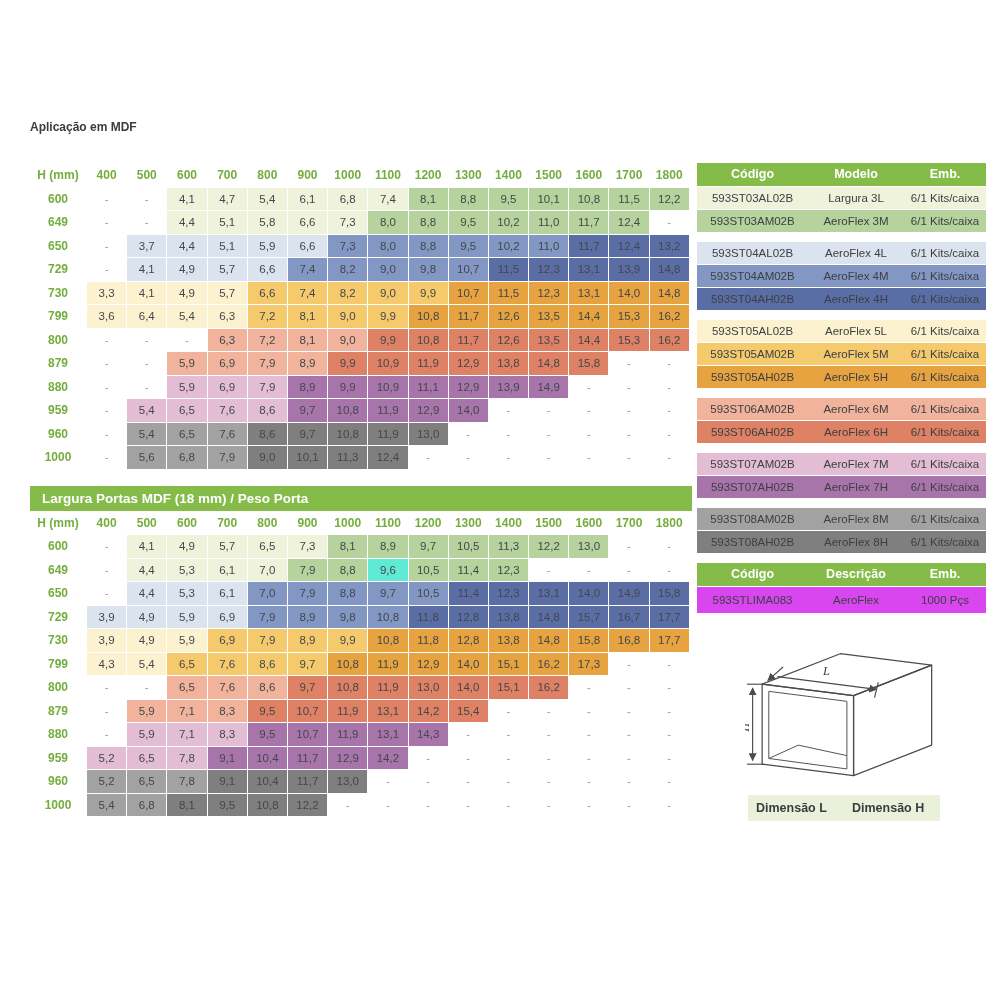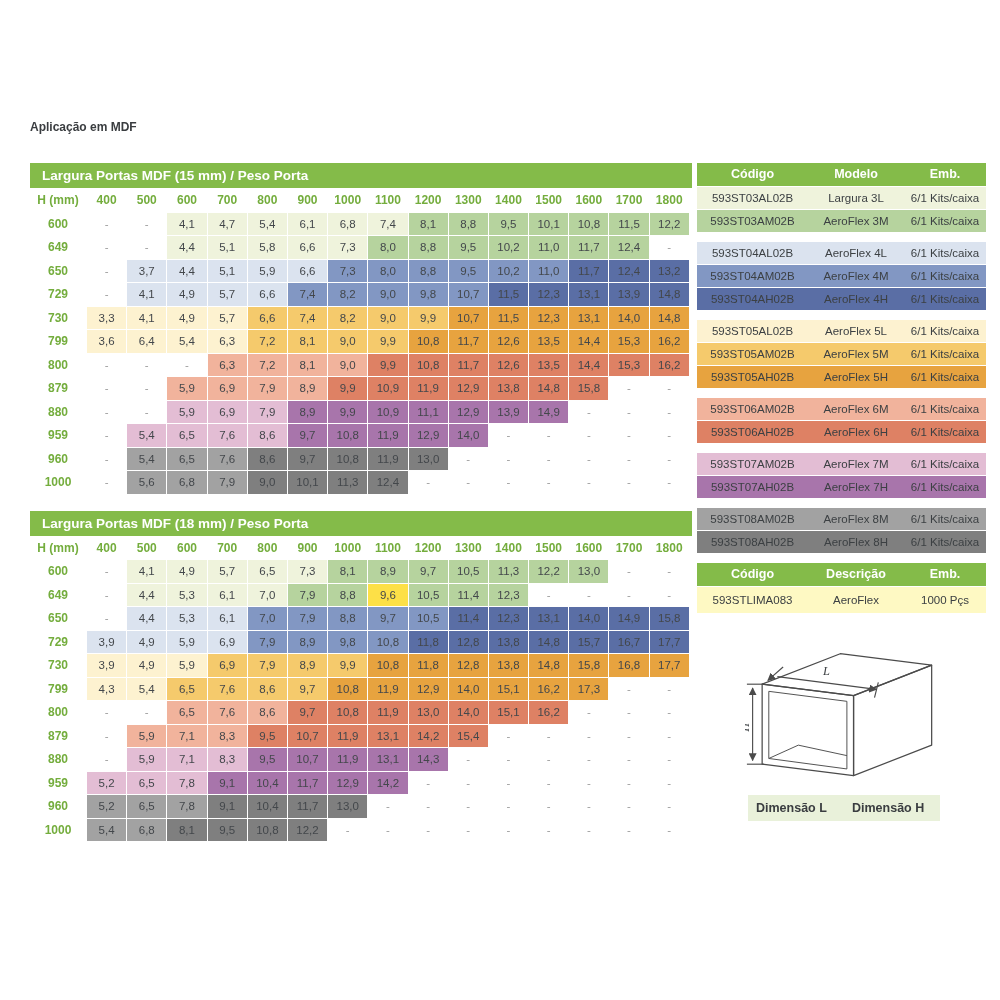--- a/index.html
+++ b/index.html
@@ -20,21 +20,21 @@
   .gap17{height:17px;}
 
   
   .right-col{position:absolute;left:697px;top:163px;width:289px;}
   .m-header{display:grid;grid-template-columns:111px 96px 82px;height:23px;line-height:23px;
             background:#84bb49;color:#ffffff;font-weight:bold;font-size:12.5px;text-align:center;}
   .m-row{display:grid;grid-template-columns:111px 96px 82px;height:22px;line-height:22px;
          font-size:11.5px;text-align:center;color:#3c4043;margin-top:1px;white-space:nowrap;}
   .m-group{margin-top:10px;}
   .m-group.first{margin-top:1px;}
-  .lim-row{background:#fef9c3;height:26px;line-height:26px;}
+  .lim-row{background:#d946ef;height:26px;line-height:26px;}
 
   
   .diagram-wrap{margin:20px 0 0 48px;}
 
   
   .dims{margin:8px 0 0 51px;width:192px;}
   .dims-header{height:26px;line-height:26px;background:#84bb49;color:#ffffff;
                font-weight:bold;font-size:12.5px;text-align:center;}
   .dims-row{display:grid;grid-template-columns:96px 96px;height:26px;line-height:26px;font-size:12.5px;}
   .dims-row.labels{background:#e9f1da;font-weight:bold;color:#3a3d40;}
@@ -43,21 +43,20 @@
 </style>
 </head>
 <body>
 
 <div class="page">
 
   <div class="page-title">Aplicação em MDF</div>
 
   <div class="left-col">
     <section>
-      <div class="tbar">Largura Portas MDF (15 mm) / Peso Porta</div>
       <div class="wtable" id="wtable15">
           <div class="w-row">
             <div class="w-cell col-h">H (mm)</div>
             <div class="w-cell col-h">400</div>
             <div class="w-cell col-h">500</div>
             <div class="w-cell col-h">600</div>
             <div class="w-cell col-h">700</div>
             <div class="w-cell col-h">800</div>
             <div class="w-cell col-h">900</div>
             <div class="w-cell col-h">1000</div>
@@ -330,21 +329,21 @@
           </div>
           <div class="w-row">
             <div class="w-cell row-h">649</div>
             <div class="w-cell dash" style="background: rgb(255, 255, 255);">-</div>
             <div class="w-cell" style="background: rgb(239, 243, 220);">4,4</div>
             <div class="w-cell" style="background: rgb(239, 243, 220);">5,3</div>
             <div class="w-cell" style="background: rgb(239, 243, 220);">6,1</div>
             <div class="w-cell" style="background: rgb(239, 243, 220);">7,0</div>
             <div class="w-cell" style="background: rgb(182, 211, 158);">7,9</div>
             <div class="w-cell" style="background: rgb(182, 211, 158);">8,8</div>
-            <div class="w-cell" style="background: #fde047;">9,6</div>
+            <div class="w-cell" style="background: #5eead4;">9,6</div>
             <div class="w-cell" style="background: rgb(182, 211, 158);">10,5</div>
             <div class="w-cell" style="background: rgb(182, 211, 158);">11,4</div>
             <div class="w-cell" style="background: rgb(182, 211, 158);">12,3</div>
             <div class="w-cell dash" style="background: rgb(255, 255, 255);">-</div>
             <div class="w-cell dash" style="background: rgb(255, 255, 255);">-</div>
             <div class="w-cell dash" style="background: rgb(255, 255, 255);">-</div>
             <div class="w-cell dash" style="background: rgb(255, 255, 255);">-</div>
           </div>
           <div class="w-row">
             <div class="w-cell row-h">650</div>

